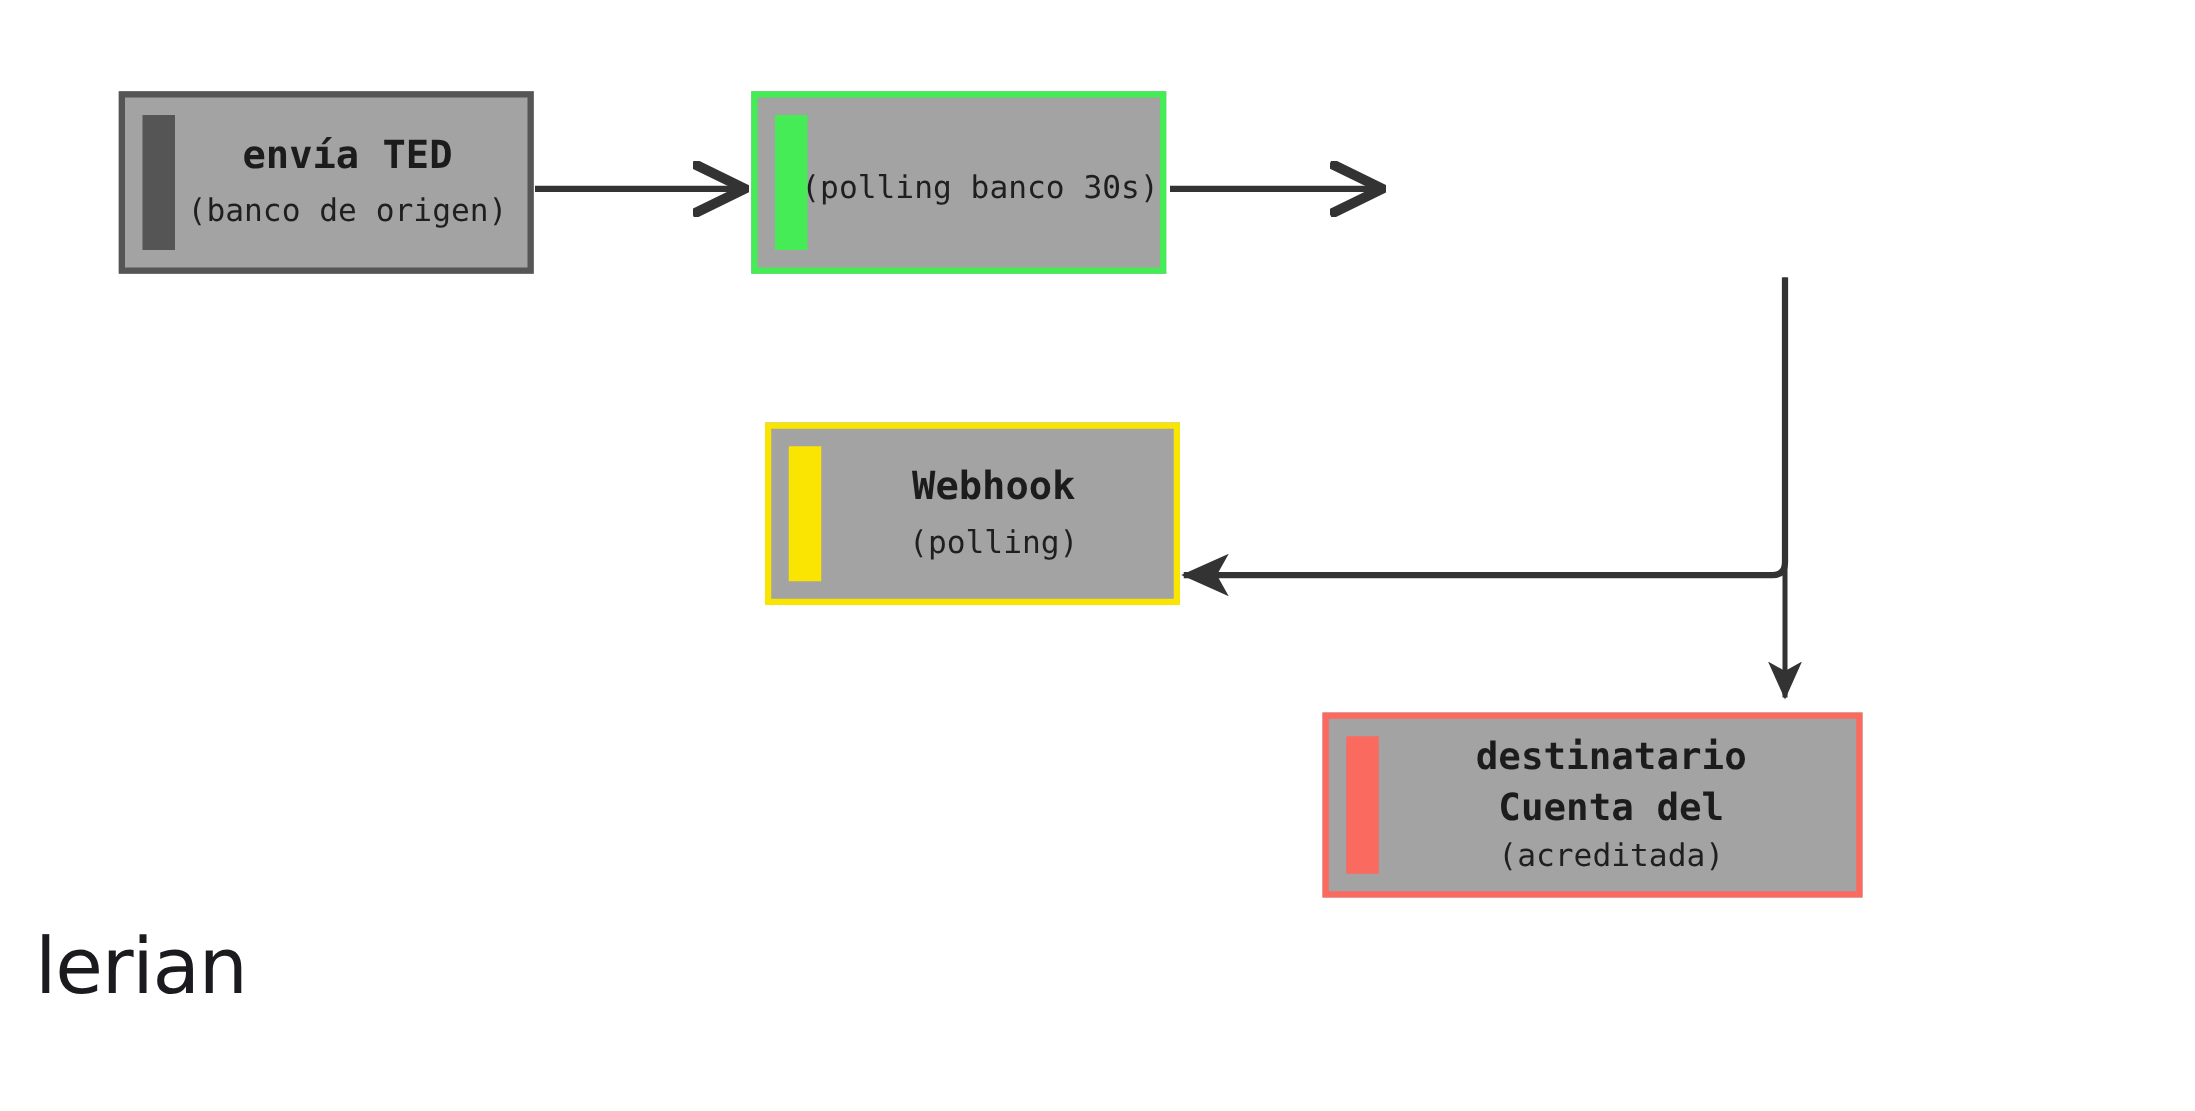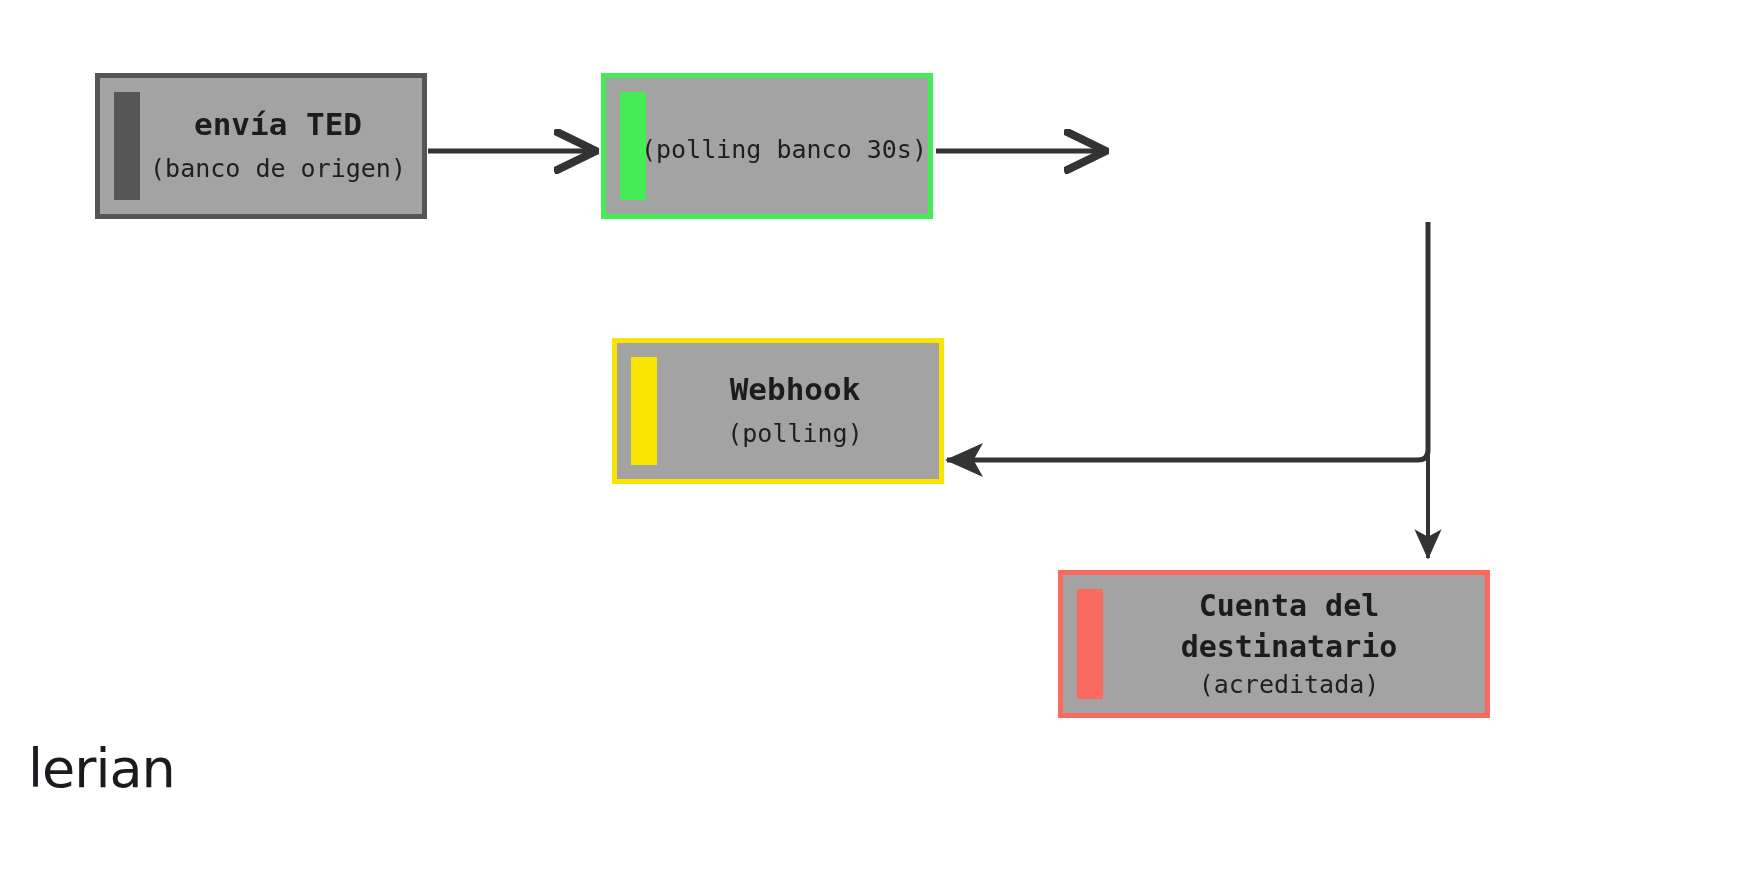--- a/index.html
+++ b/index.html
@@ -104,21 +104,21 @@
   #node-cuenta .labels { padding-left: 30px; }
   #node-cuenta .title { font-size: 30px; line-height: 1.35; }
   #node-cuenta .subtitle { font-size: 25px; margin-top: 2px; }
 
   
   #brand {
     position: absolute;
     left: 28px;
     top: 742px;
     font-family: "DejaVu Sans", sans-serif;
-    font-size: 54px;
+    font-size: 62px;
     font-weight: 500;
     letter-spacing: -1px;
     color: #1b1b1f;
     line-height: 1;
   }
 </style>
 </head>
 <body>
 
 <div id="canvas">
@@ -170,21 +170,21 @@
     <span class="accent"></span>
     <div class="labels">
       <div class="title">Webhook</div>
       <div class="subtitle">(polling)</div>
     </div>
   </div>
 
   <div class="node" id="node-cuenta">
     <span class="accent"></span>
     <div class="labels">
+      <div class="title">destinatario</div>
       <div class="title">Cuenta del</div>
-      <div class="title">destinatario</div>
       <div class="subtitle">(acreditada)</div>
     </div>
   </div>
 
   <div id="brand">lerian</div>
 
 </div>
 
 </body></html>

